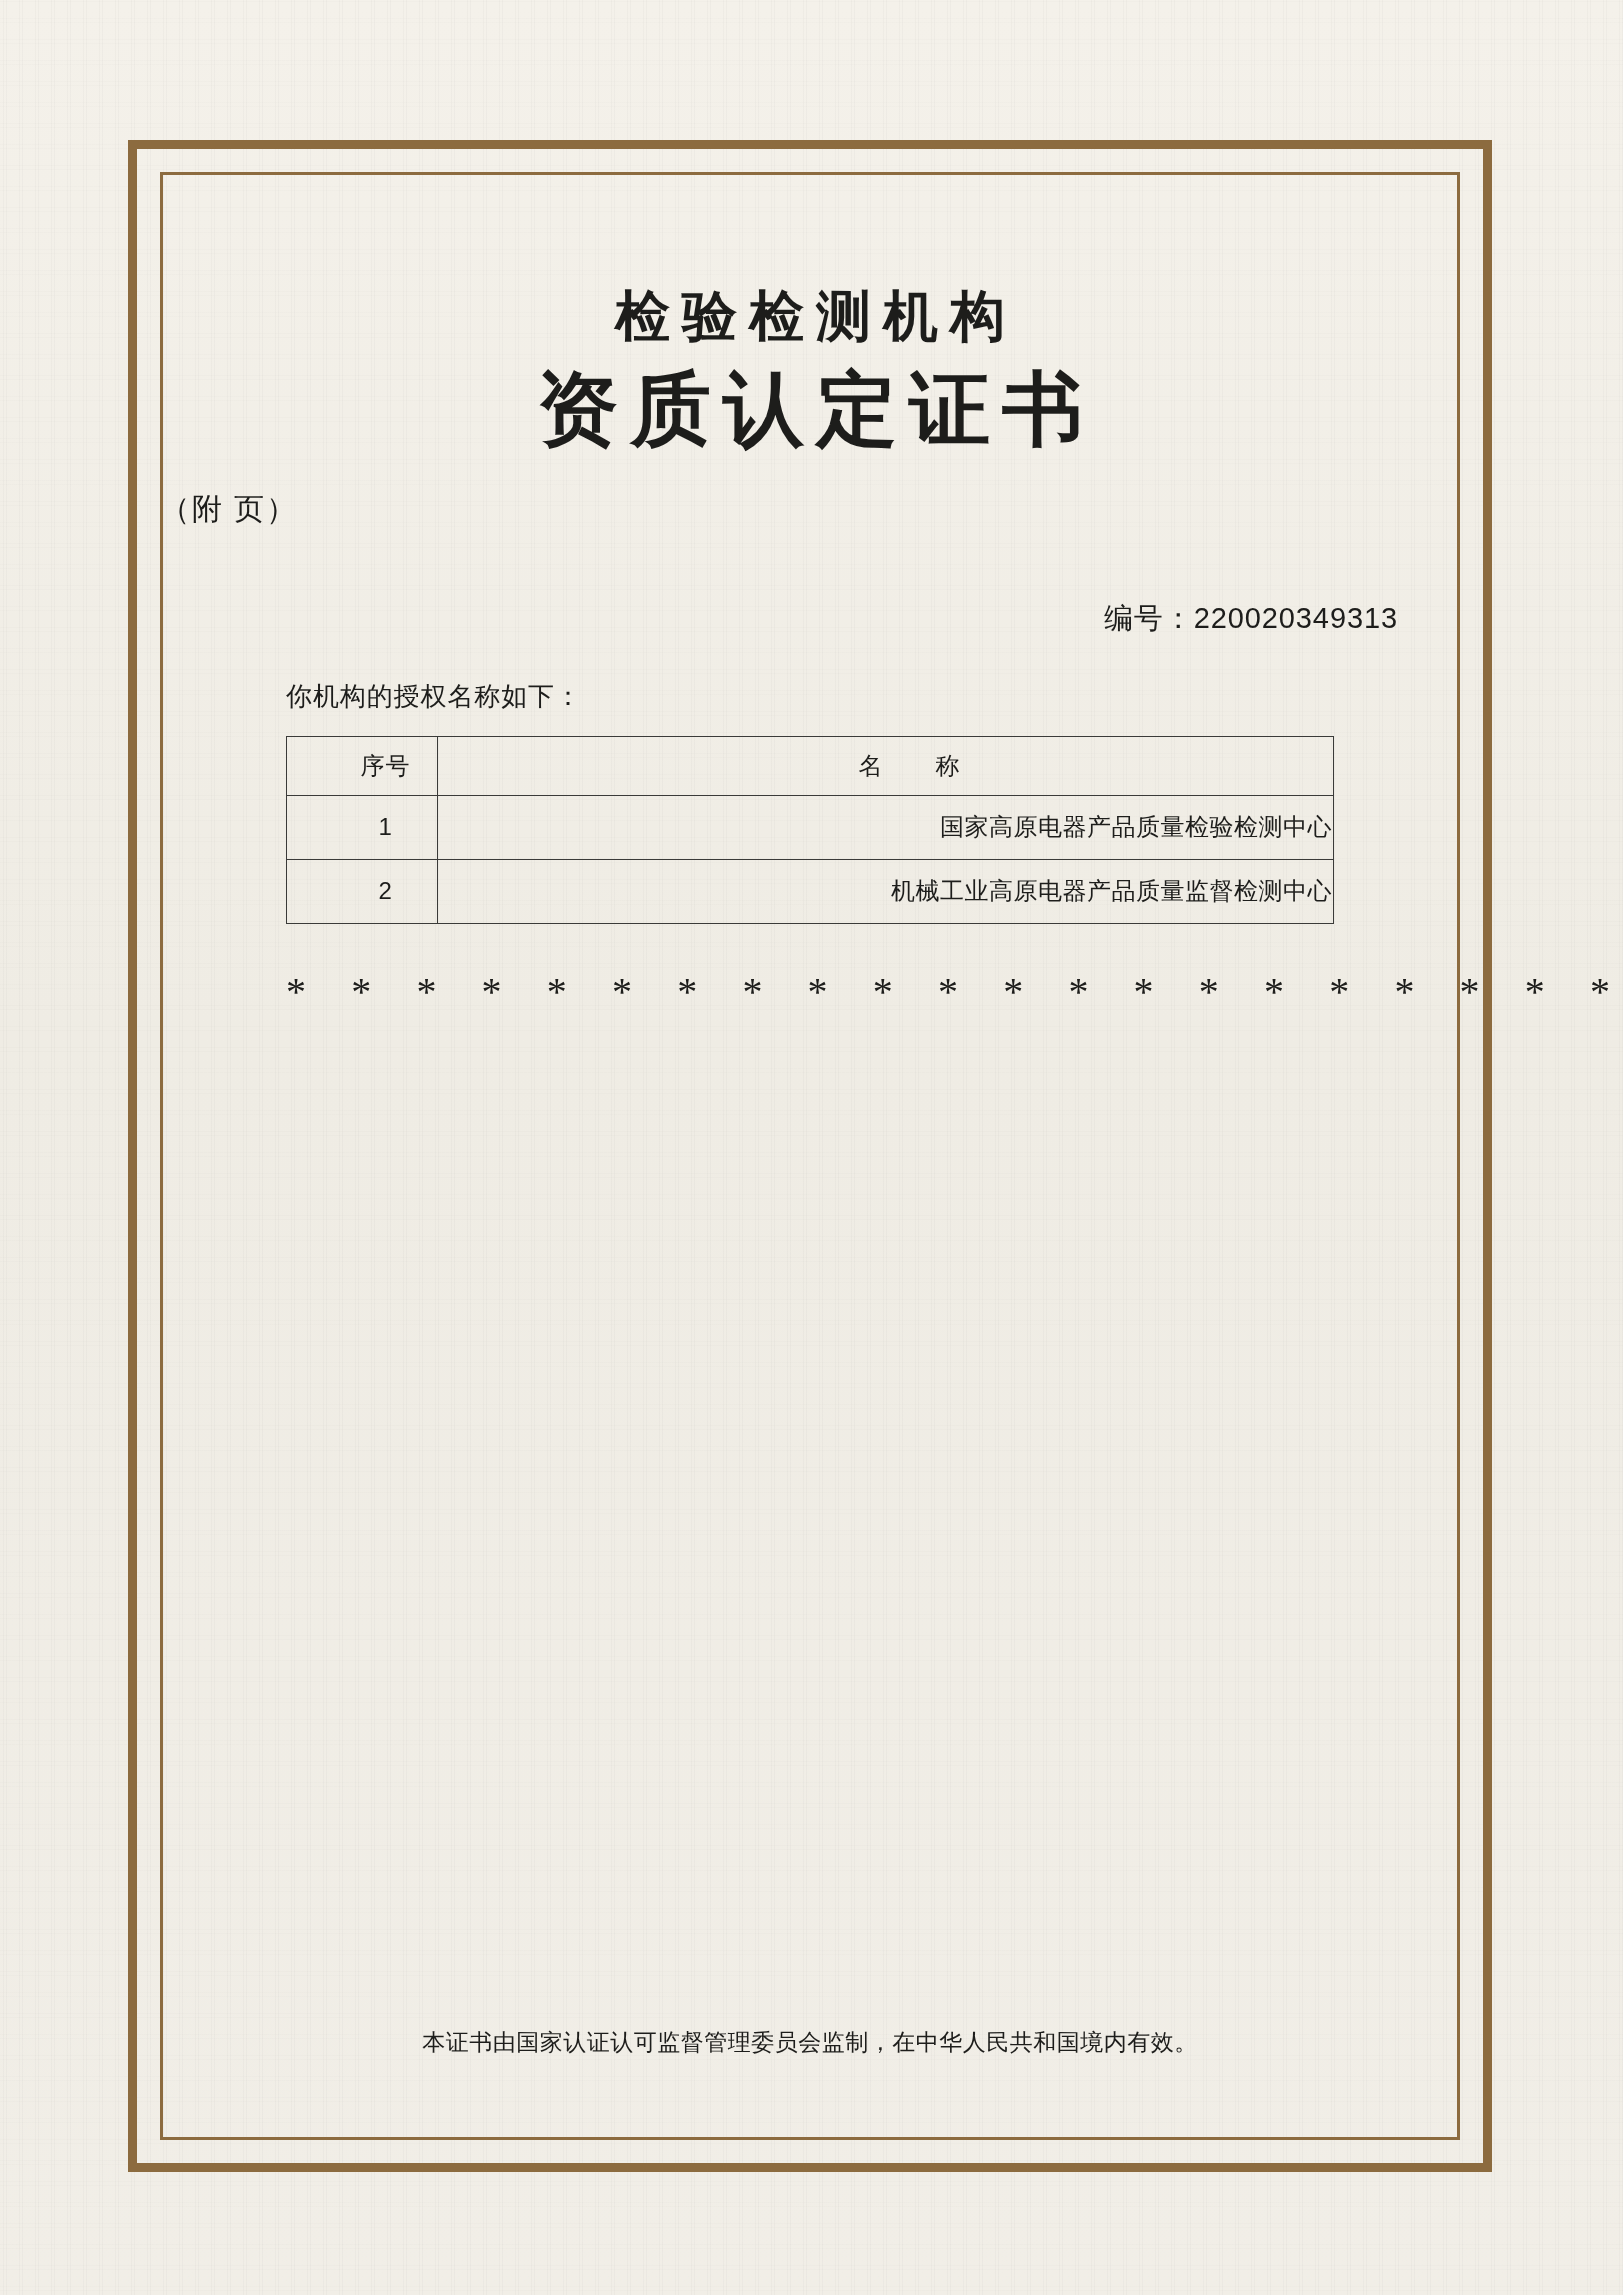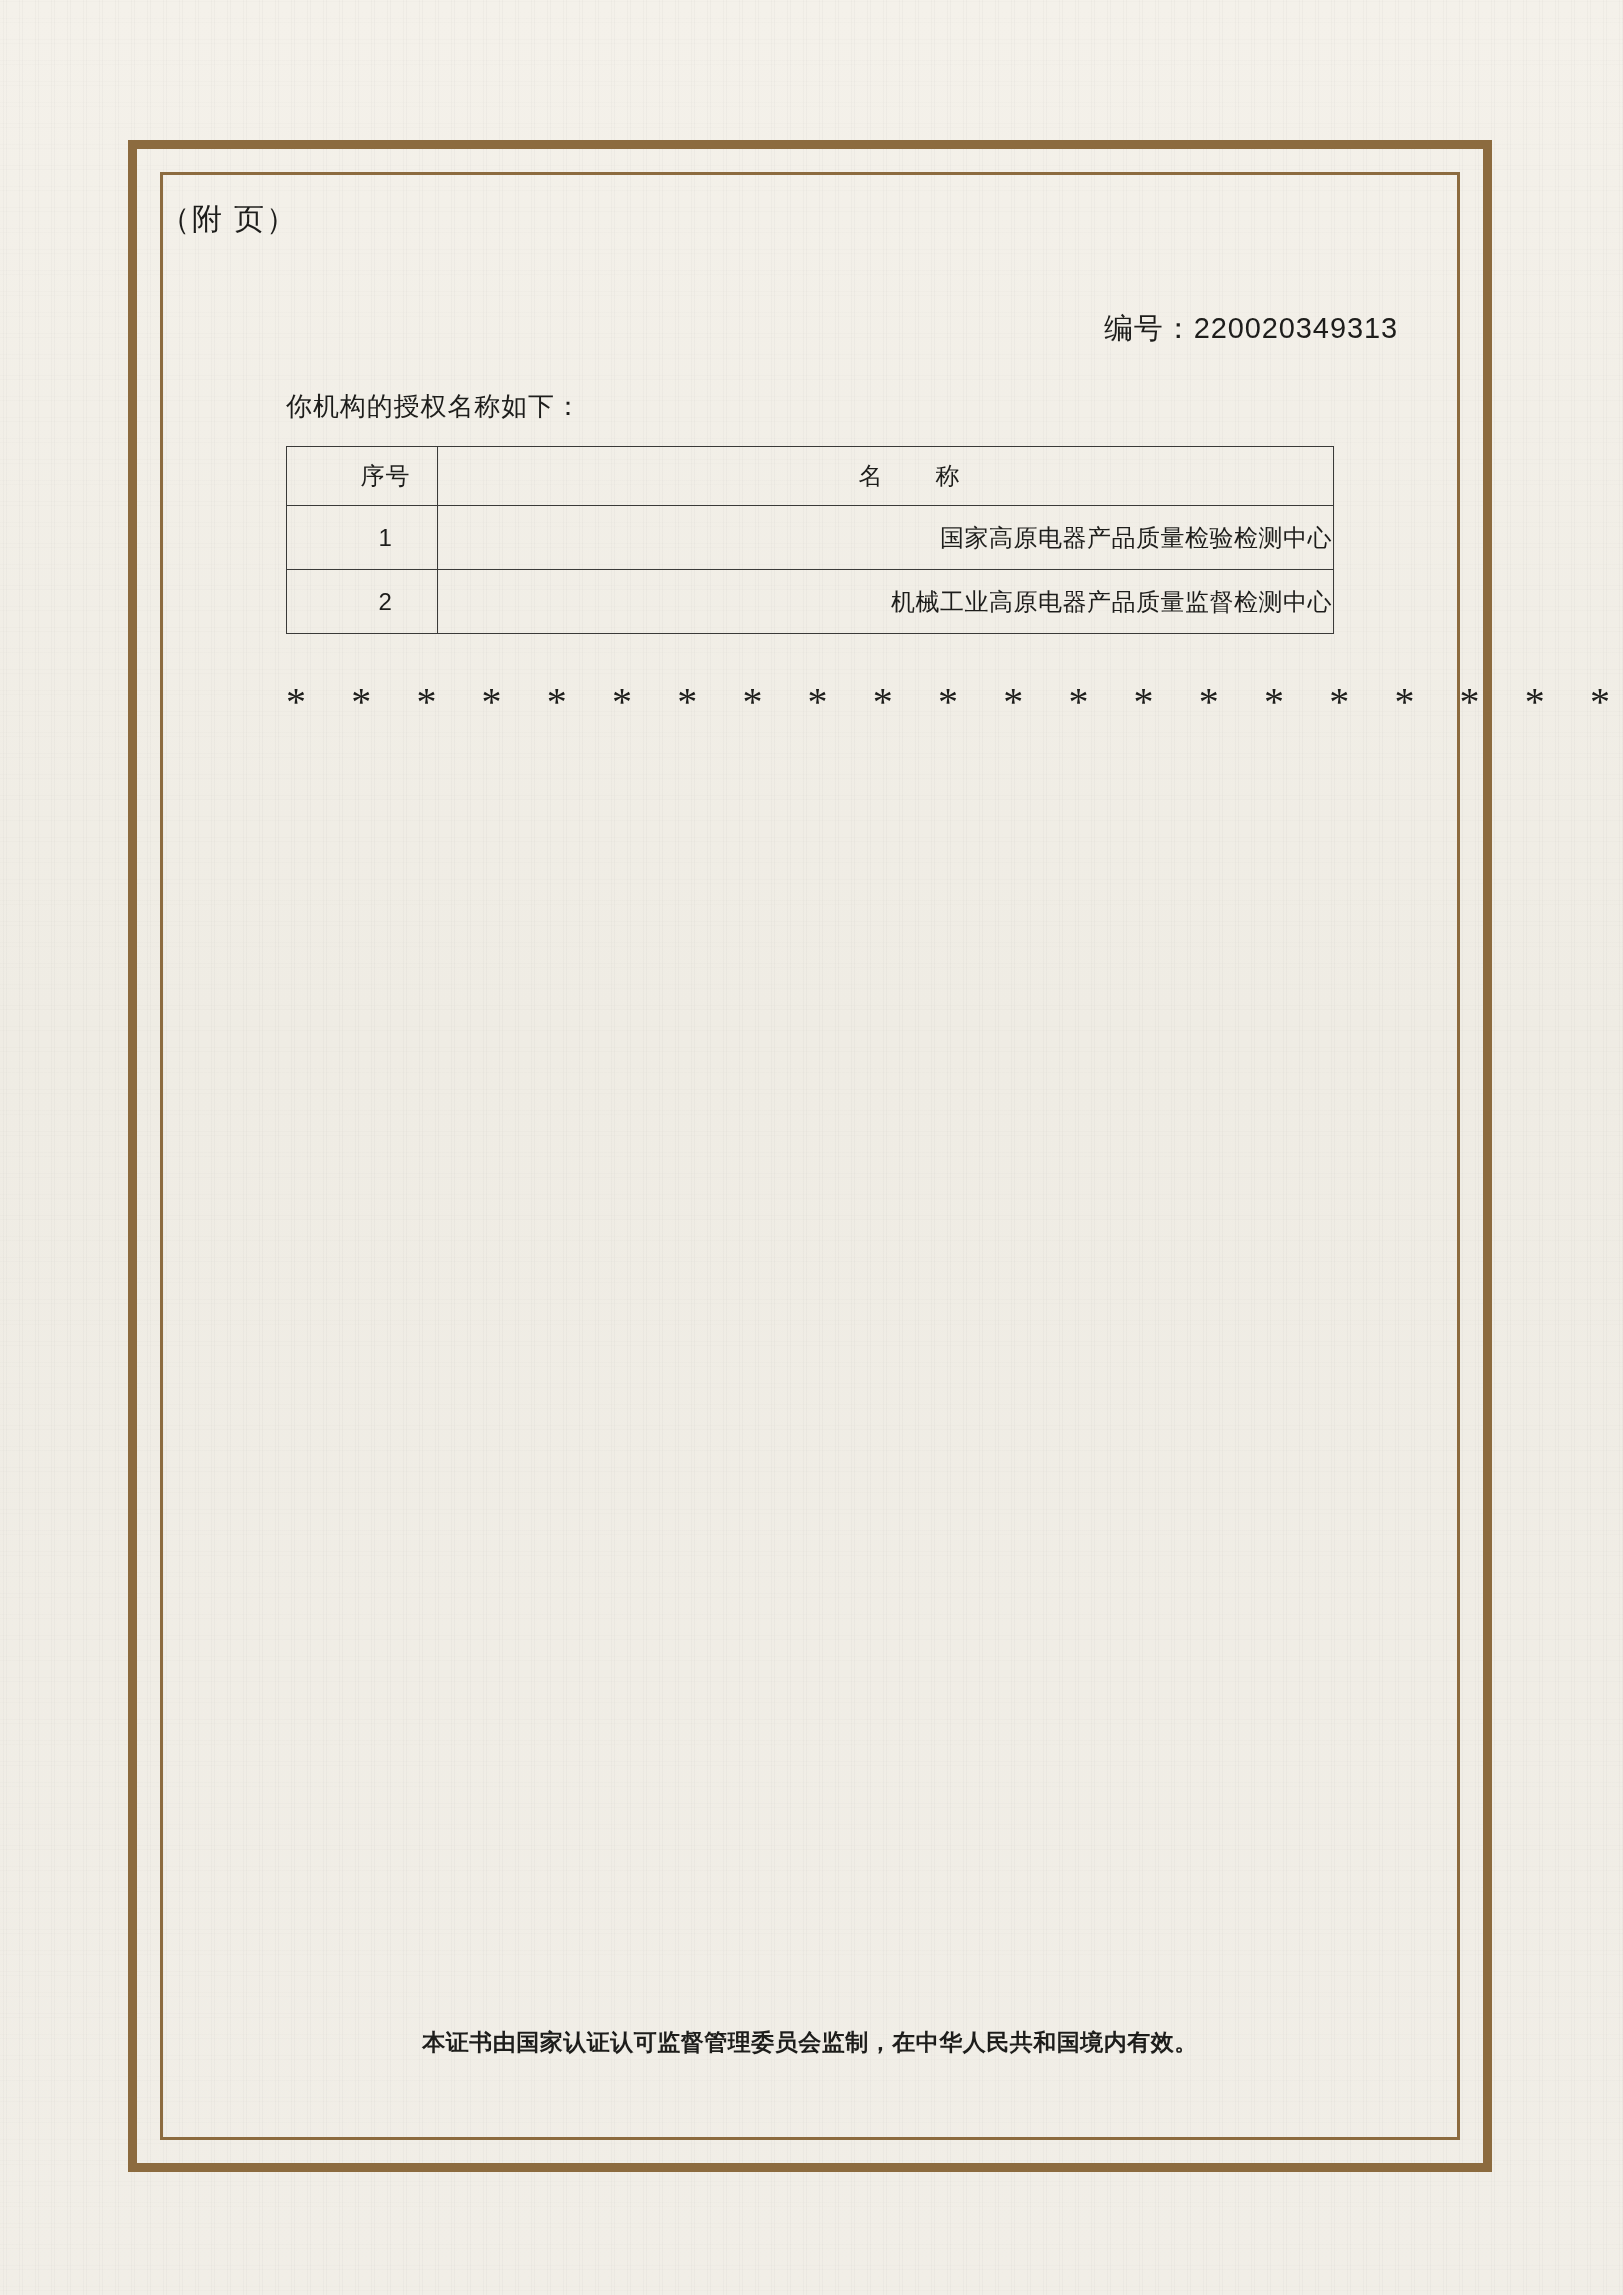--- a/index.html
+++ b/index.html
@@ -175,33 +175,36 @@
   
   .footer {
     position: absolute;
     left: 0;
     right: 0;
     bottom: 82px;
     text-align: center;
     font-size: 23px;
     color: #1d1d1b;
     letter-spacing: 0.5px;
-    font-weight: bold;
   }
 </style>
 </head>
 <body>
 
 <div class="page">
 
   <div class="border-outer"></div>
   <div class="border-inner"></div>
 
   <div class="content">
 
+    <div class="title-block">
+      <div class="title-line1">检验检测机构</div>
+      <div class="title-line2">资质认定证书</div>
+    </div>
 
     <div class="subtitle">（附 页）</div>
 
     <div class="serial-row">编号：220020349313</div>
 
     <div class="lead-in">你机构的授权名称如下：</div>
 
     <div class="table-wrap">
       <table class="names">
         <thead>

